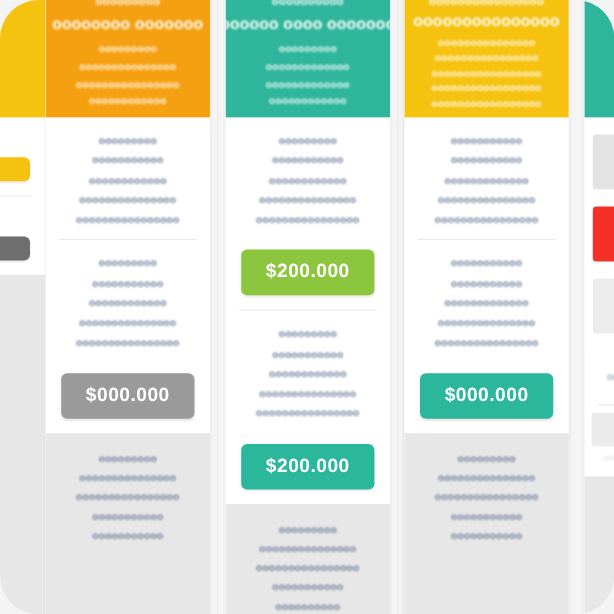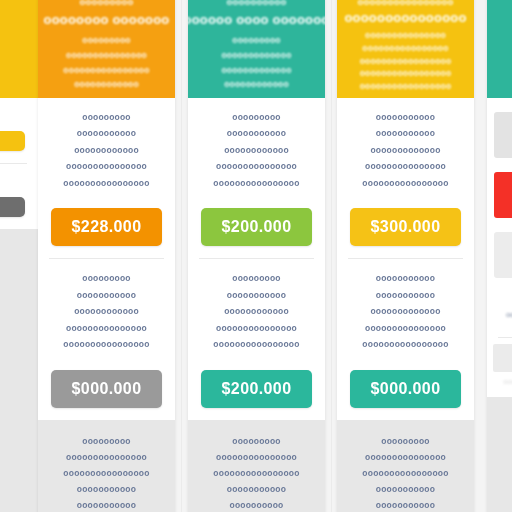--- a/index.html
+++ b/index.html
@@ -11,20 +11,21 @@
     background: #f2f2f2;
     font-family: "Liberation Sans", sans-serif;
   }
 
   #stage {
     position: relative;
     width: 512px;
     height: 512px;
     background: #f4f4f4;
     overflow: hidden;
+    border-radius: 32px;
   }
 
   
   .card {
     position: absolute;
     top: -14px;
     width: 137px;
     height: 540px;
     background: #ffffff;
     box-shadow: 0 1px 3px rgba(0,0,0,0.10);
@@ -211,23 +212,20 @@
       <div class="hdr-line">oooooooooooooooo</div>
       <div class="hdr-line">oooooooooooo</div>
     </div>
     <div class="card-body">
       <div class="body-line">ooooooooo</div>
       <div class="body-line">ooooooooooo</div>
       <div class="body-line">oooooooooooo</div>
       <div class="body-line">ooooooooooooooo</div>
       <div class="body-line">oooooooooooooooo</div>
     </div>
-    <div class="price-wrap">
-      <button class="price-btn" id="p1a" style="background: rgb(243, 146, 0);">$228.000</button>
-    </div>
     <div class="divider"></div>
     <div class="card-body">
       <div class="body-line">ooooooooo</div>
       <div class="body-line">ooooooooooo</div>
       <div class="body-line">oooooooooooo</div>
       <div class="body-line">ooooooooooooooo</div>
       <div class="body-line">oooooooooooooooo</div>
     </div>
     <div class="price-wrap">
       <button class="price-btn" id="p1b" style="background: rgb(154, 154, 154);">$000.000</button>
@@ -292,23 +290,20 @@
       <div class="hdr-line">ooooooooooooooooo</div>
       <div class="hdr-line">ooooooooooooooooo</div>
     </div>
     <div class="card-body">
       <div class="body-line">ooooooooooo</div>
       <div class="body-line">ooooooooooo</div>
       <div class="body-line">ooooooooooooo</div>
       <div class="body-line">ooooooooooooooo</div>
       <div class="body-line">oooooooooooooooo</div>
     </div>
-    <div class="price-wrap">
-      <button class="price-btn" id="p3a" style="background: rgb(245, 194, 22);">$300.000</button>
-    </div>
     <div class="divider"></div>
     <div class="card-body">
       <div class="body-line">ooooooooooo</div>
       <div class="body-line">ooooooooooo</div>
       <div class="body-line">ooooooooooooo</div>
       <div class="body-line">ooooooooooooooo</div>
       <div class="body-line">oooooooooooooooo</div>
     </div>
     <div class="price-wrap">
       <button class="price-btn" id="p3b" style="background: rgb(43, 183, 156);">$000.000</button>

